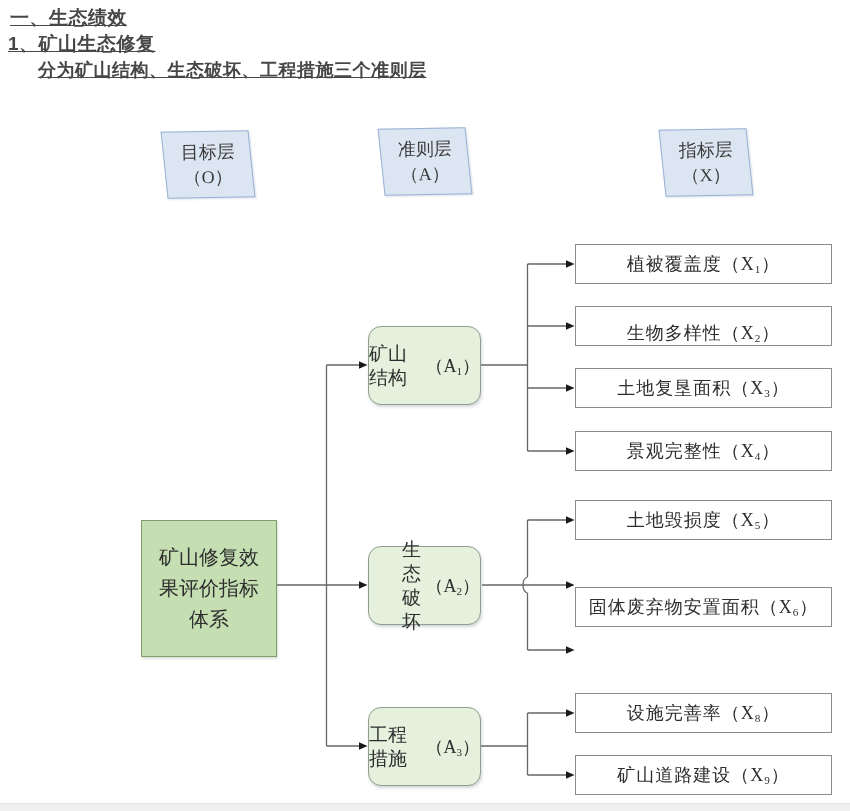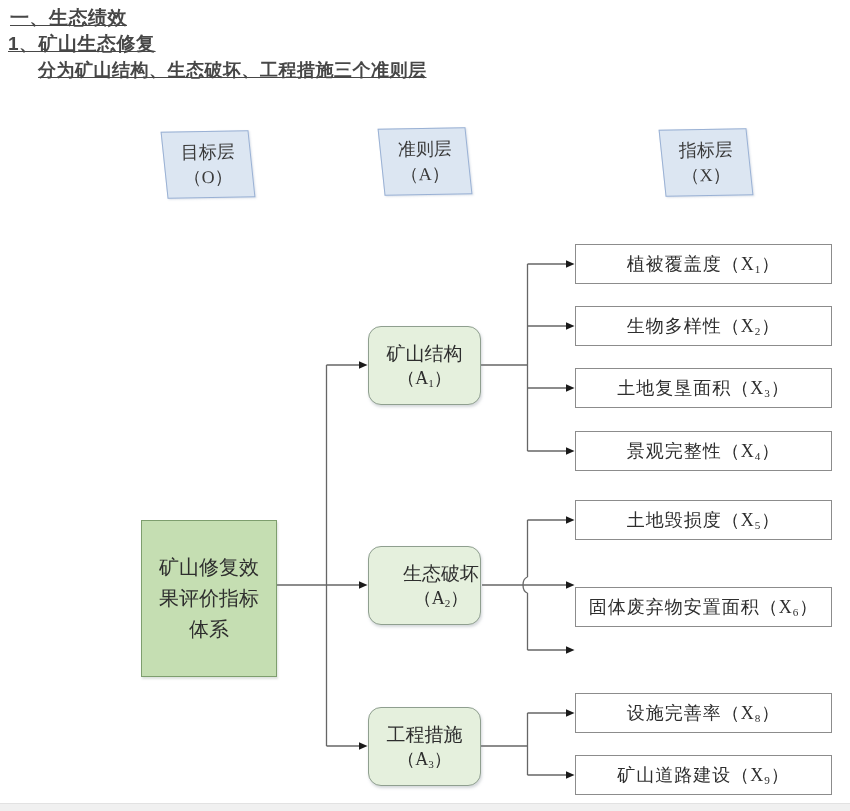--- a/index.html
+++ b/index.html
@@ -34,53 +34,53 @@
     width:100%; height:100%; display:flex; flex-direction:column;
     align-items:center; justify-content:center;
     font-size:18px; line-height:25px; color:#3a3a3a;
   }
   .lv1 { left:164px; top:131px; }
   .lv2 { left:381px; top:128px; }
   .lv3 { left:662px; top:129px; }
 
   
   .goal {
-    position:absolute; left:141px; top:520px; width:136px; height:157px;
+    position:absolute; left:141px; top:520px; width:136px; height:137px;
     background:var(--goal-fill,#c5deb2);
     border:1.5px solid var(--goal-border,#7e9e6e);
     display:flex; align-items:center; justify-content:center;
     text-align:center; font-size:20px; line-height:31px;
     padding:6px 12px; color:#2e2e2e;
     box-shadow:1px 2px 2px rgba(120,140,120,0.25);
   }
 
   
   .criterion {
     position:absolute; left:368px; width:113px; height:79px;
     background:var(--criteria-fill,#e5f0dd);
     border:1.5px solid var(--criteria-border,#8f9f8f);
     border-radius:13px;
-    display:flex; flex-direction:column; align-items:center; justify-content:center;
+    display:flex; flex-direction:row; align-items:center; justify-content:center;
     font-size:19px; line-height:24px; color:#2e2e2e;
     box-shadow:1px 2px 3px rgba(130,140,150,0.35);
   }
   .criterion .code { font-size:18px; }
   .a1 { top:326px; }
   .a2 { top:546px;padding-left:33px; }
   .a3 { top:707px; }
 
   
   .indicator {
     position:absolute; left:575px; width:257px; height:40px;
     background:var(--indicator-fill,#ffffff);
     border:1.4px solid var(--indicator-border,#8c8c8c);
     display:flex; align-items:center; justify-content:center;
     font-size:18px; color:#2e2e2e; letter-spacing:1px; white-space:nowrap;
   }
-  .x1 { top:244px; } .x2 { top:306px; } .x3 { top:368px; }
+  .x1 { top:244px; } .x2 { top:306px;align-items:flex-end; } .x3 { top:368px; }
   .x4 { top:431px; } .x5 { top:500px; } .x6 { top:587px; }
   .x7 { top:630px; } .x8 { top:693px; } .x9 { top:755px; }
 
   sub { font-size:0.62em; line-height:0; vertical-align:-0.25em; }
 
   
   svg.connectors {
     position:absolute; left:0; top:0; width:850px; height:811px;
     pointer-events:none;
   }

